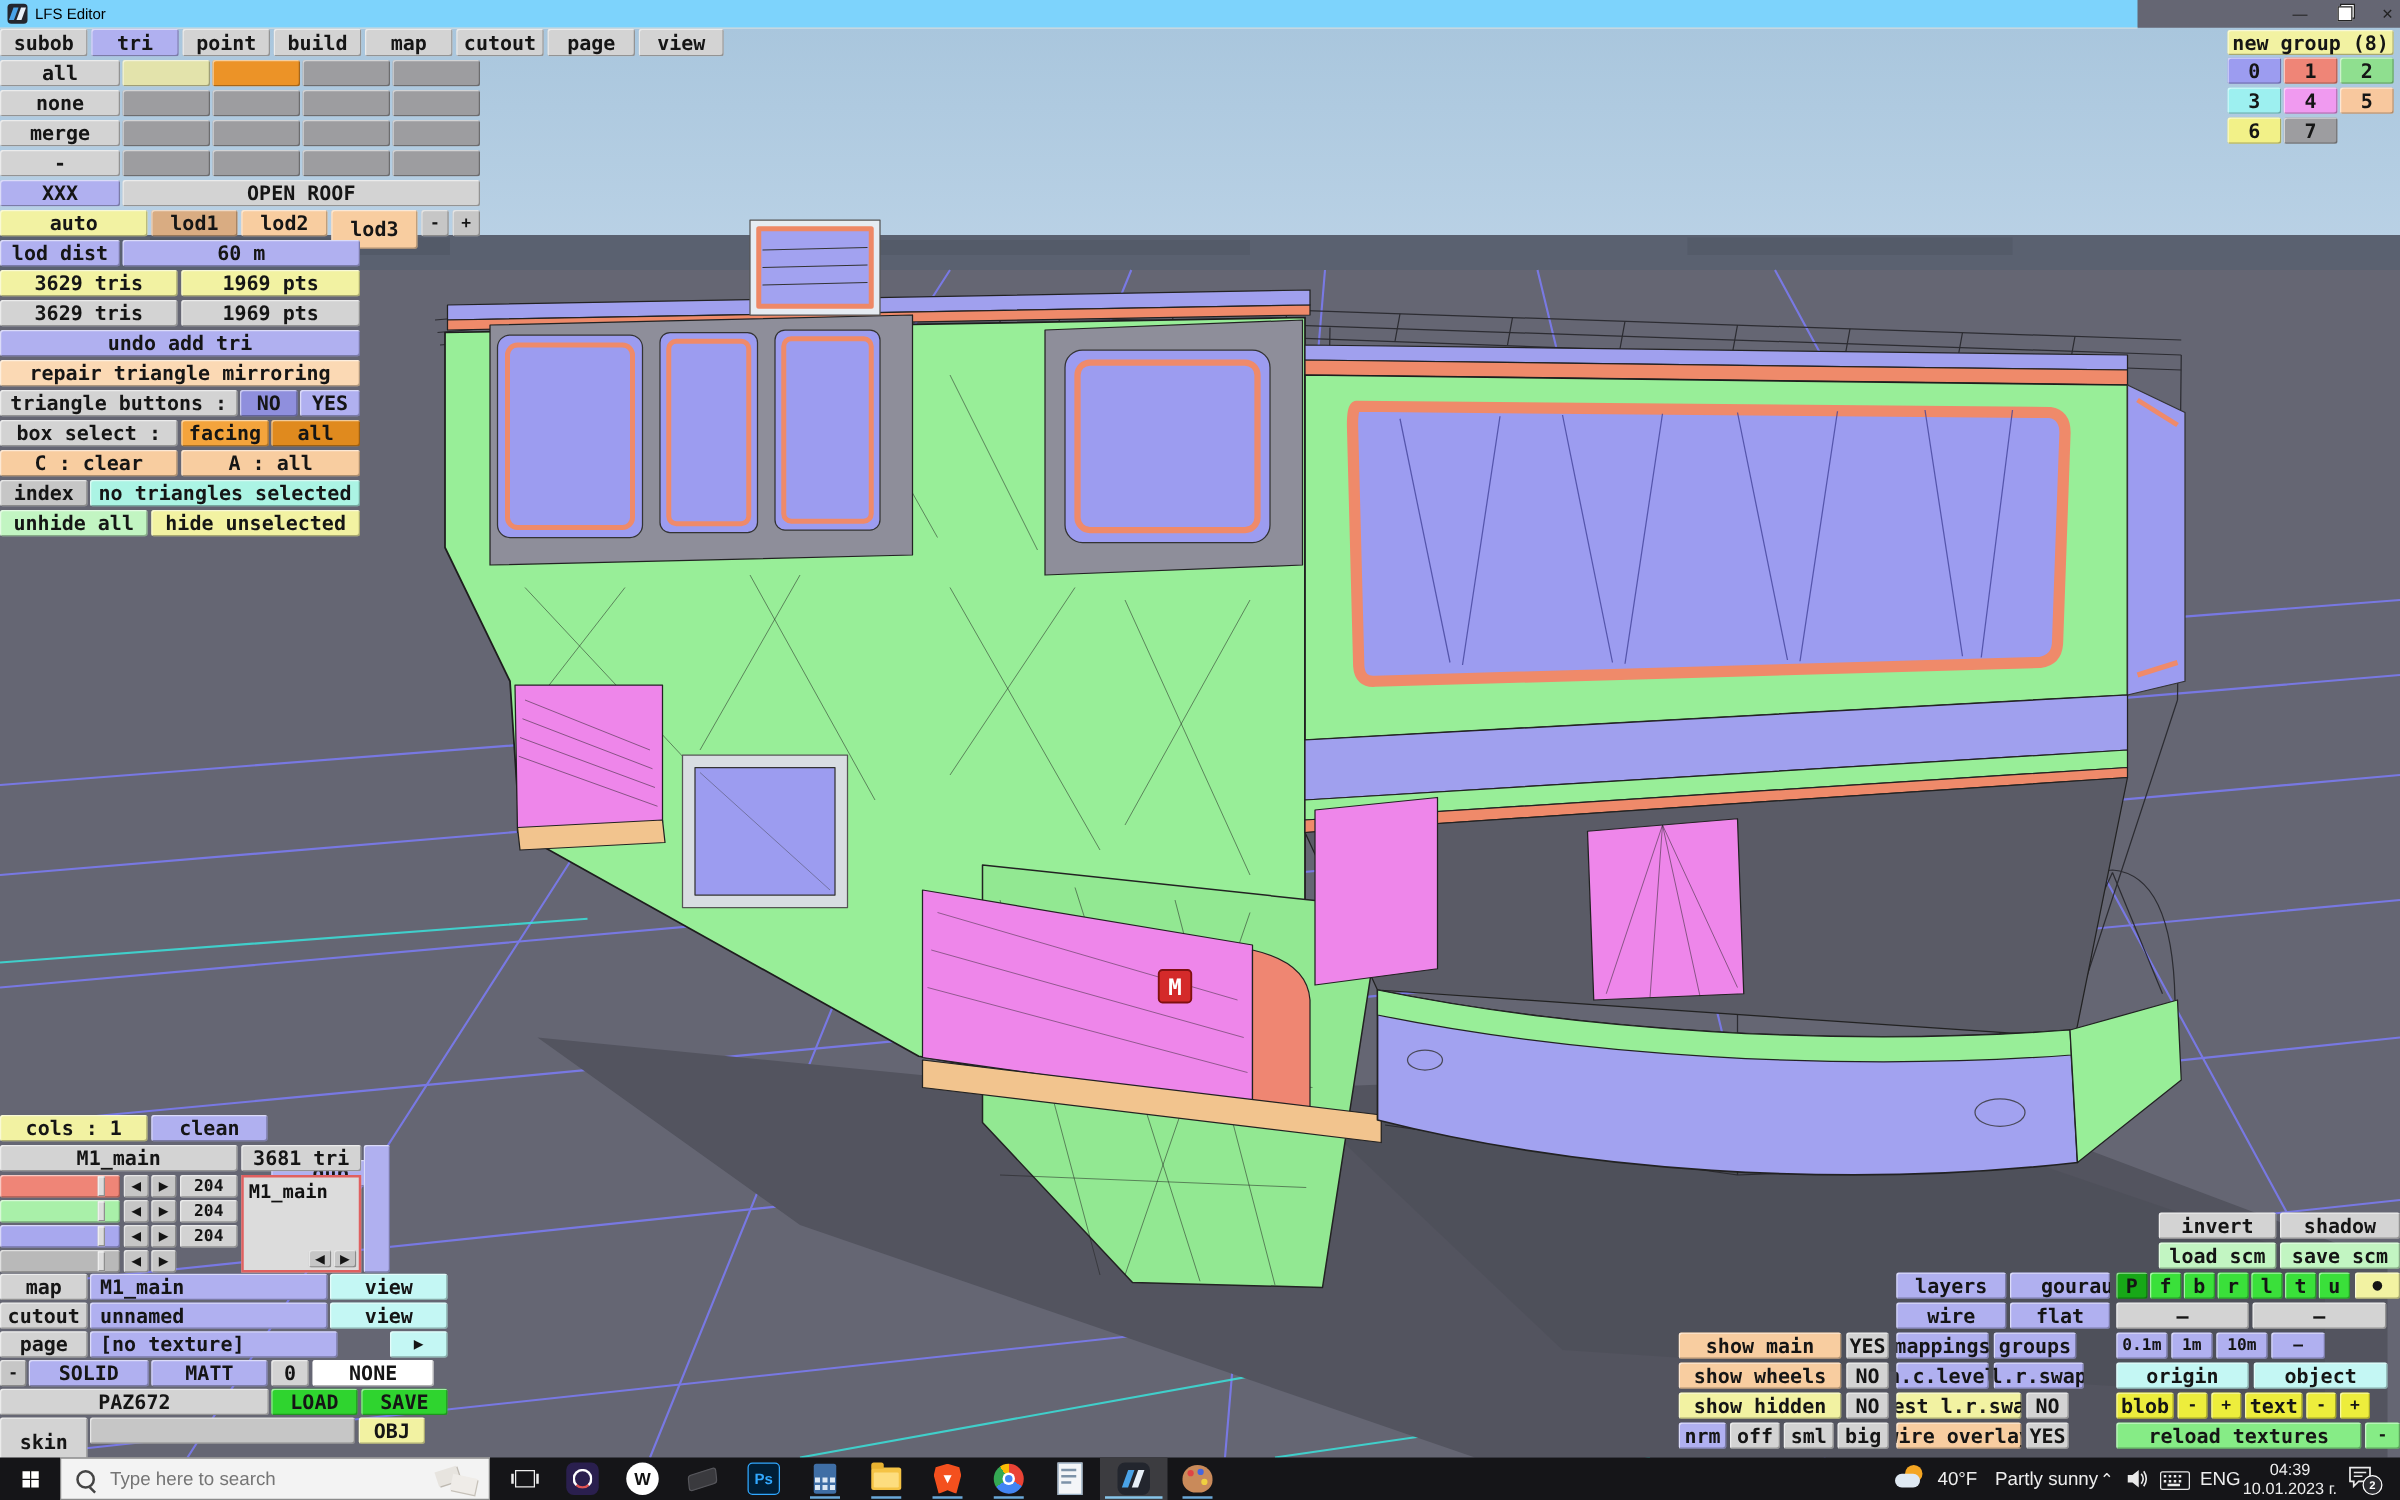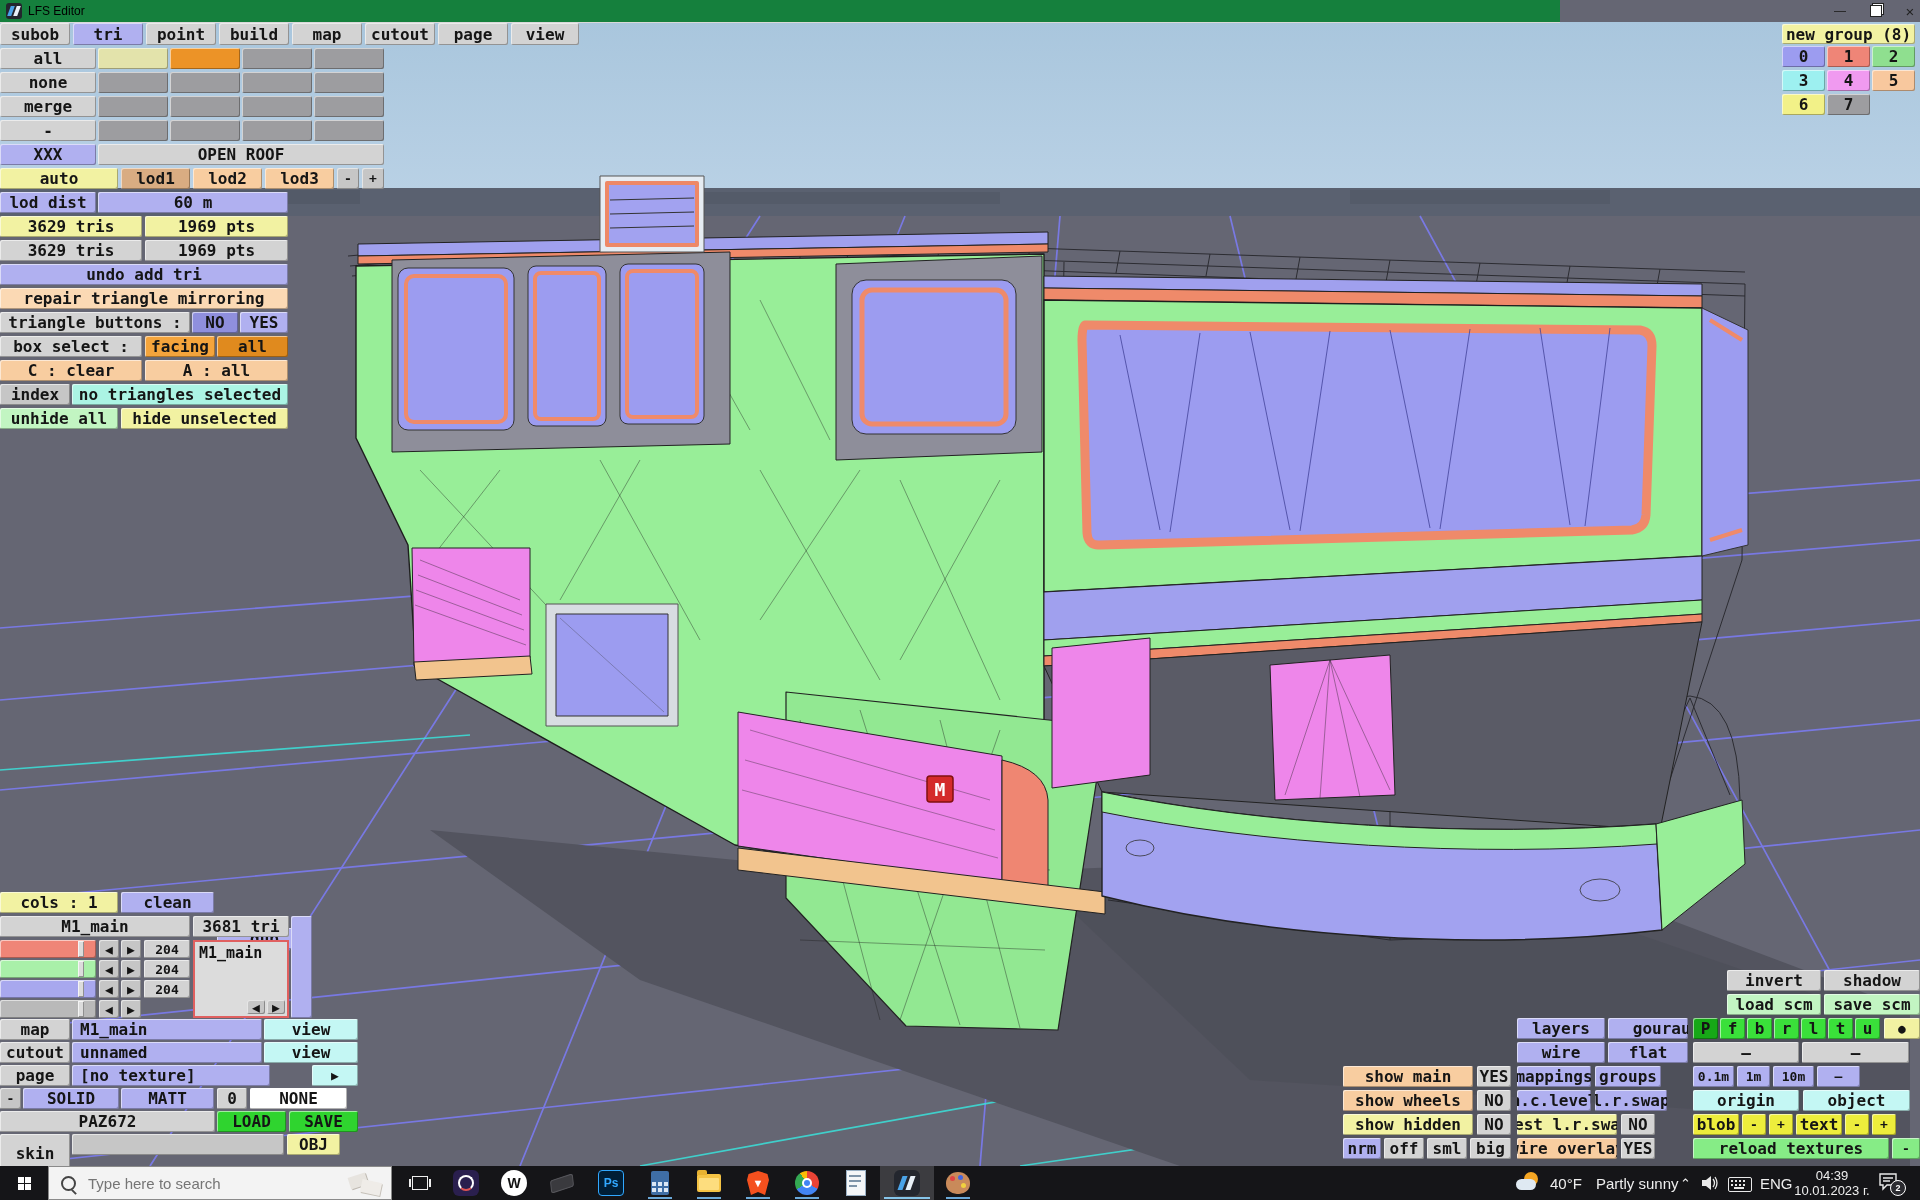--- a/index.html
+++ b/index.html
@@ -16,21 +16,21 @@
   .c-yel{background:#f2f2a2;} .c-yelb{background:#eded3c;}
   .c-tan{background:#d9ac82;} .c-peach{background:#f8cda0;} .c-peachl{background:#fbd9b4;}
   .c-cyan{background:#abf4e4;} .c-cyanl{background:#c4f7f4;}
   .c-grn{background:#2fd42f;} .c-grnl{background:#c2f5c2;} .c-grnm{background:#86ec86;}
   .c-grncell{background:#3ae03a;} .c-grnP{background:#17a817;}
   .c-orange{background:#f4a43c;} .c-oranged{background:#e08a1e;}
   .c-white{background:#ffffff;}
   .handle{position:absolute;right:12%;top:1px;bottom:1px;width:6px;background:#dcdcdc;
      box-shadow:inset 1px 1px 0 rgba(255,255,255,.7), inset -1px -1px 0 rgba(0,0,0,.35);}
   
-  #titlebar{position:absolute;left:0;top:0;width:1560px;height:22px;background:#15803d;border-bottom:1px solid #d9d9d9;}
+  #titlebar{position:absolute;left:0;top:0;width:1710px;height:22px;background:#7dd3fc;border-bottom:1px solid #d9d9d9;}
   #titlebar .t{position:absolute;left:28px;top:0;height:22px;display:flex;align-items:center;
      font:12px "Liberation Sans",sans-serif;color:#000;}
   .wbtn{position:absolute;top:0;width:32px;height:22px;display:flex;align-items:center;justify-content:center;
      color:#222;font:12px "Liberation Sans",sans-serif;}
   
   #taskbar{position:absolute;left:0;top:1166px;width:1920px;height:34px;background:#151518;
      font-family:"Liberation Sans",sans-serif;color:#e9e9e9;}
   .tb-ic{position:absolute;top:1169px;width:28px;height:28px;display:flex;align-items:center;justify-content:center;}
   .runline{position:absolute;top:1197px;height:2px;background:#6aa8d8;}
   .trytxt{position:absolute;top:1166px;height:34px;display:flex;align-items:center;font:15px "Liberation Sans",sans-serif;color:#eee;}
@@ -196,21 +196,21 @@
 <div class="b c-grayd" style="left:170px;top:120px;width:70px;height:21px;"></div>
 <div class="b c-grayd" style="left:242px;top:120px;width:70px;height:21px;"></div>
 <div class="b c-grayd" style="left:314px;top:120px;width:70px;height:21px;"></div>
 
 <div class="b c-lav" style="left:0;top:144px;width:96px;height:21px;">XXX</div>
 <div class="b c-grayl" style="left:98px;top:144px;width:286px;height:21px;">OPEN ROOF</div>
 
 <div class="b c-yel" style="left:0;top:168px;width:118px;height:21px;">auto</div>
 <div class="b c-tan" style="left:121px;top:168px;width:69px;height:21px;">lod1</div>
 <div class="b c-peach" style="left:193px;top:168px;width:69px;height:21px;">lod2</div>
-<div class="b c-peach" style="left:265px;top:168px;width:69px;height:21px;">lod3</div>
+<div class="b c-peach" style="left:265px;top:168px;width:69px;height:31px;">lod3</div>
 <div class="b c-graym sm" style="left:337px;top:168px;width:22px;height:21px;">-</div>
 <div class="b c-graym sm" style="left:362px;top:168px;width:22px;height:21px;">+</div>
 
 <div class="b c-lav" style="left:0;top:192px;width:96px;height:21px;">lod dist</div>
 <div class="b c-lav" style="left:98px;top:192px;width:190px;height:21px;">60 m</div>
 
 <div class="b c-yel" style="left:0;top:216px;width:142px;height:21px;">3629 tris</div>
 <div class="b c-yel" style="left:145px;top:216px;width:143px;height:21px;">1969 pts</div>
 <div class="b c-grayl" style="left:0;top:240px;width:142px;height:21px;">3629 tris</div>
 <div class="b c-grayl" style="left:145px;top:240px;width:143px;height:21px;">1969 pts</div>

